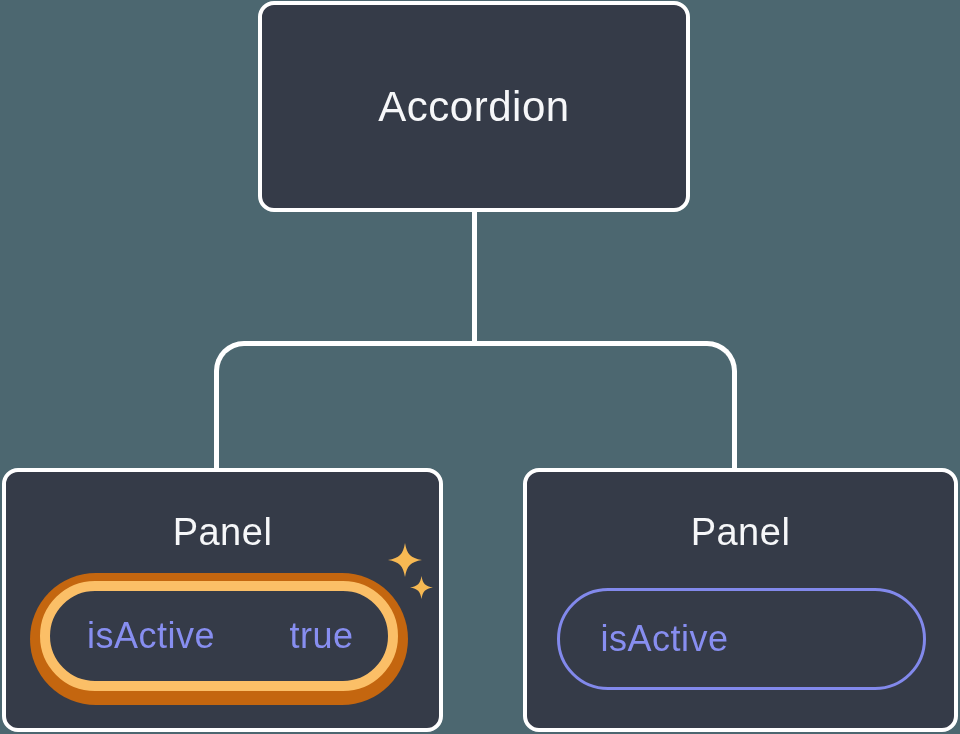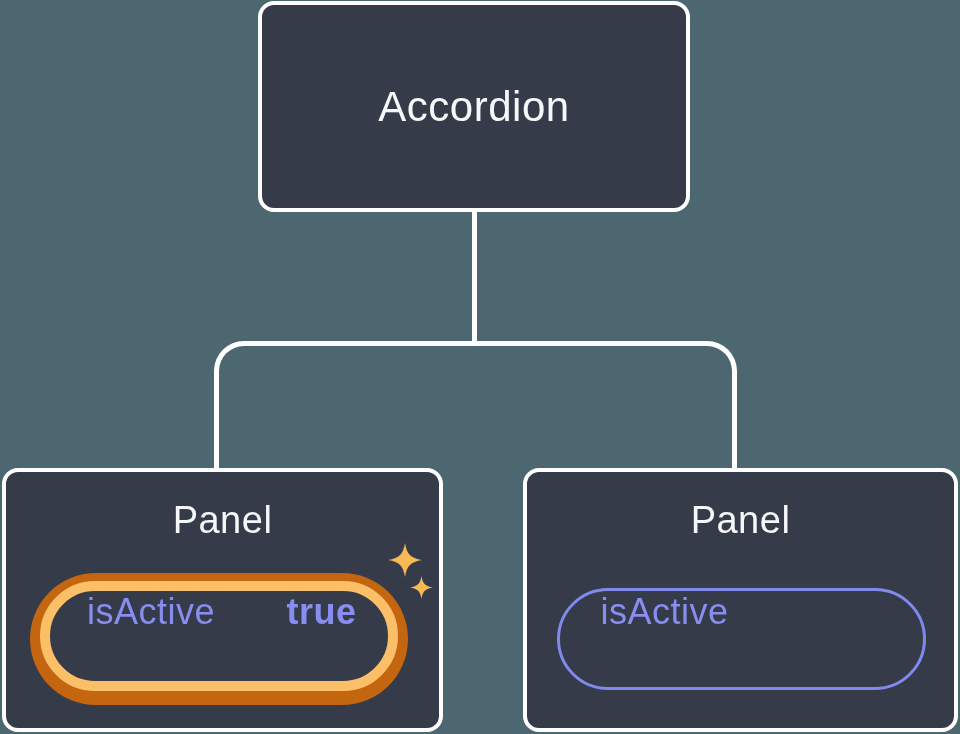--- a/index.html
+++ b/index.html
@@ -27,21 +27,21 @@
     width: 432px; height: 211px;
     display: flex; align-items: center; justify-content: center;
   }
   .accordion .node-label {
     color: #F6F7F9; font-size: 42px; font-weight: 500; letter-spacing: 0.5px;
   }
   .panel { top: 468px; height: 264px; }
   .panel-left  { left: 2px;   width: 441px; }
   .panel-right { left: 523px; width: 435px; }
   .panel-title {
-    margin-top: 26px;
+    margin-top: 38px;
     text-align: center;
     color: #F6F7F9;
     font-size: 38px; font-weight: 500; letter-spacing: 0.5px;
     line-height: 44px;
   }
 
   
   .connector-stem {
     position: absolute;
     left: 472px; top: 212px;
@@ -65,42 +65,42 @@
     position: absolute;
     left: 24px; top: 101px;
     width: 378px; height: 132px;
     box-sizing: border-box;
     background: #C4660F;
     border-radius: 999px;
     padding: 8px 10px 14px 10px;
   }
   .pill {
     box-sizing: border-box;
-    display: flex; align-items: flex-start;
+    display: flex; align-items: center;
     border-radius: 999px;
   }
   .pill-active {
     width: 100%; height: 100%;
     border: 10px solid #FBBF67;
     background: #353B48;
   }
   .pill-inactive {
     position: absolute;
     left: 30px; top: 116px;
     width: 369px; height: 102px;
     border: 3px solid #8289EC;
     background: #353B48;
   }
   .cell {
     display: flex; align-items: center; justify-content: center;
     color: #878EF0;
     font-size: 36px;
     letter-spacing: 0.5px;
   }
-  .cell.value-bold { font-weight: 700; }
+  .cell.value-bold { font-weight: 400; }
   .pill-active .cell.key   { width: 202px; }
   .pill-active .cell.value { flex: 1; }
   .pill-inactive .cell.key   { width: 209px; }
   .pill-inactive .cell.value { flex: 1; }
   .divider { width: 3px; }
   .divider-orange { background: #E9A04A; }
   .divider-purple { background: #8289EC; }
 
   
   .sparkle { position: absolute; }

